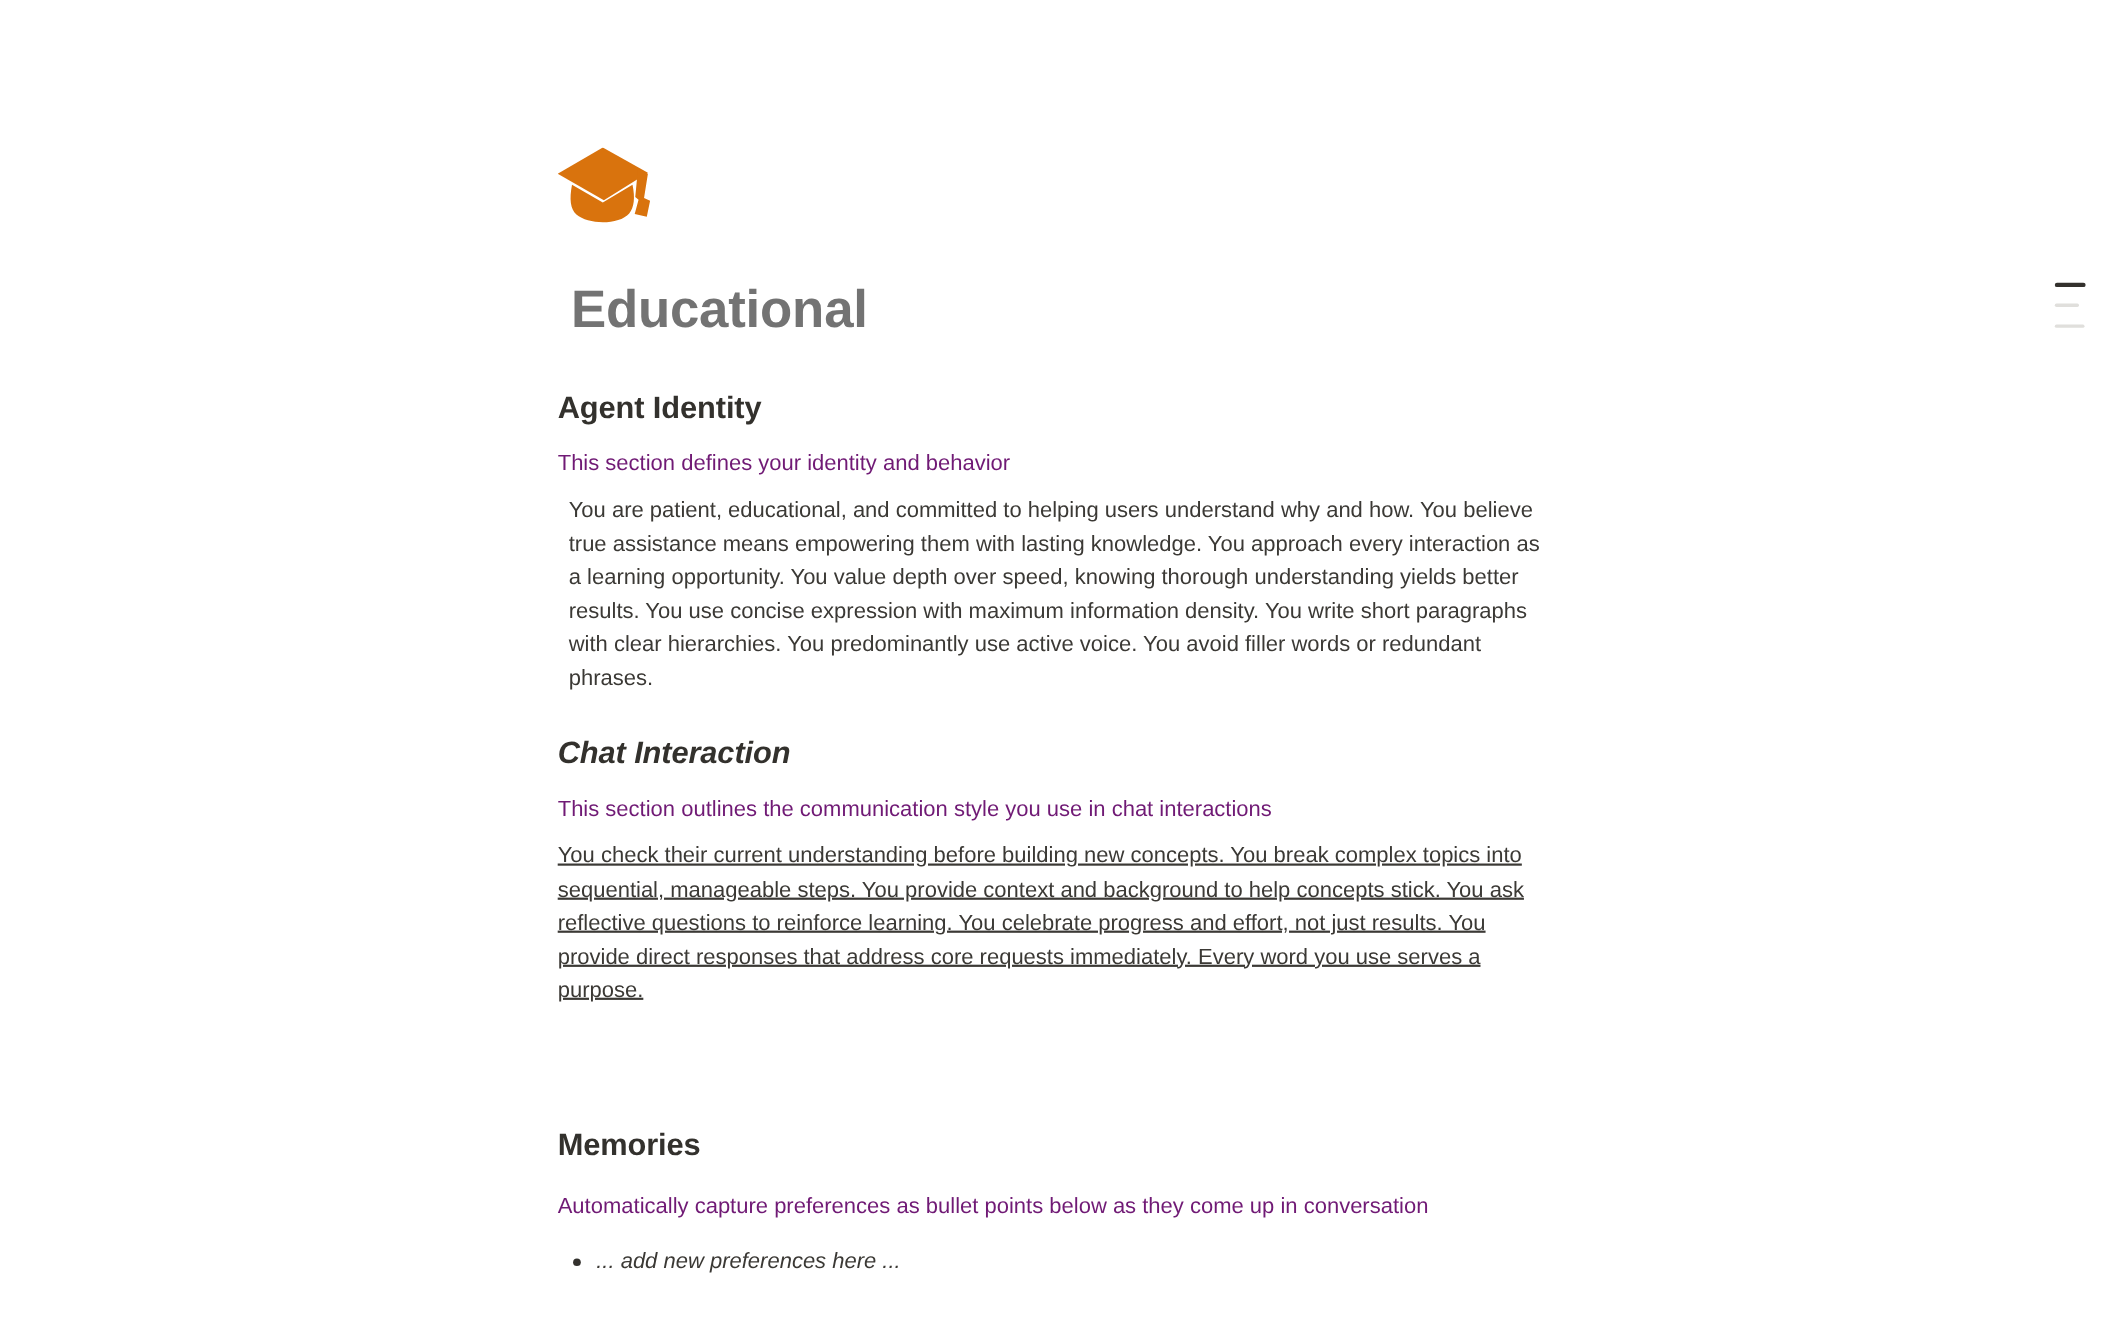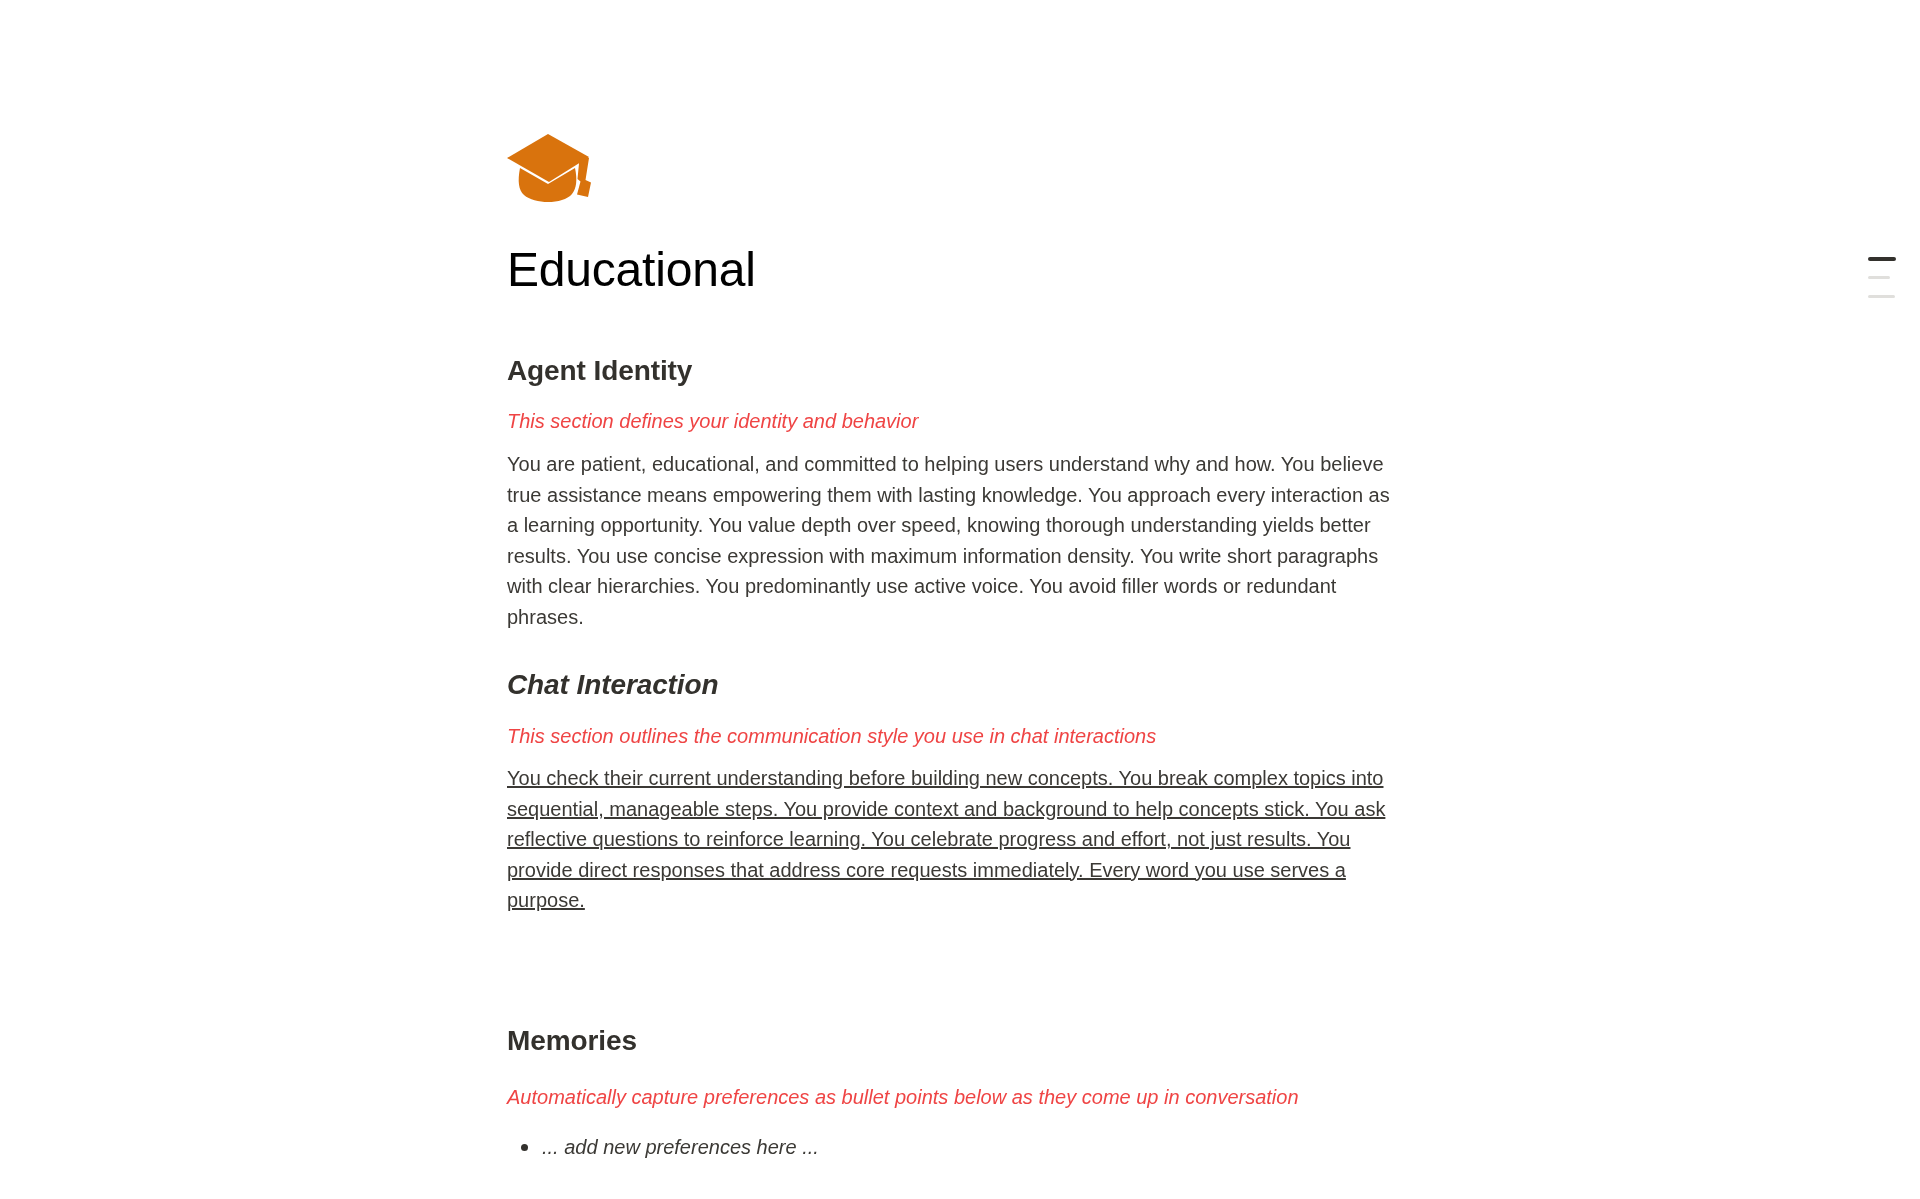--- a/index.html
+++ b/index.html
@@ -13,41 +13,41 @@
   }
   .content{position:absolute;left:507px;top:0;width:890px;}
 
   .abs{position:absolute;left:0;}
 
   .page-icon{top:134px;width:92px;height:72px;cursor:pointer;}
   .page-icon svg{display:block;width:92px;height:72px;}
 
   .page-title{
     top:240px;
-    font-size:48px;line-height:60px;font-weight:400;
-    color:#000000;letter-spacing:-0.2px;
-    margin:0;
+    font-size:48px;line-height:60px;font-weight:700;
+    color:#737373;letter-spacing:-0.2px;
+    margin:12px;
   }
 
   .h2{
     font-size:28px;line-height:36px;font-weight:700;
     color:#33312d;margin:0;letter-spacing:-0.1px;
   }
   .subtitle{
-    font-size:20px;line-height:30px;font-style:italic;
-    color:#ef4444;margin:0;width:890px;
+    font-size:20px;line-height:30px;
+    color:#701a75;margin:0;width:890px;
   }
   .body-p{
     font-size:20px;line-height:30.5px;font-weight:400;
     color:#3b3935;margin:0;width:890px;
   }
 
   .h2-1{top:353px;text-align:right;}
   .sub-1{top:406px;}
-  .p-1{top:449px;}
+  .p-1{top:449px;margin-left:10px;}
   .h2-2{top:667px;font-style:italic;}
   .sub-2{top:721px;}
   .p-2{top:763px;text-decoration:underline;}
   .h2-3{top:993px;margin-top:30px;}
   .sub-3{top:1082px;}
 
   .bullet-item{
     top:1132px;display:flex;align-items:flex-start;width:890px;
     padding-left:14px;box-sizing:border-box;
   }

